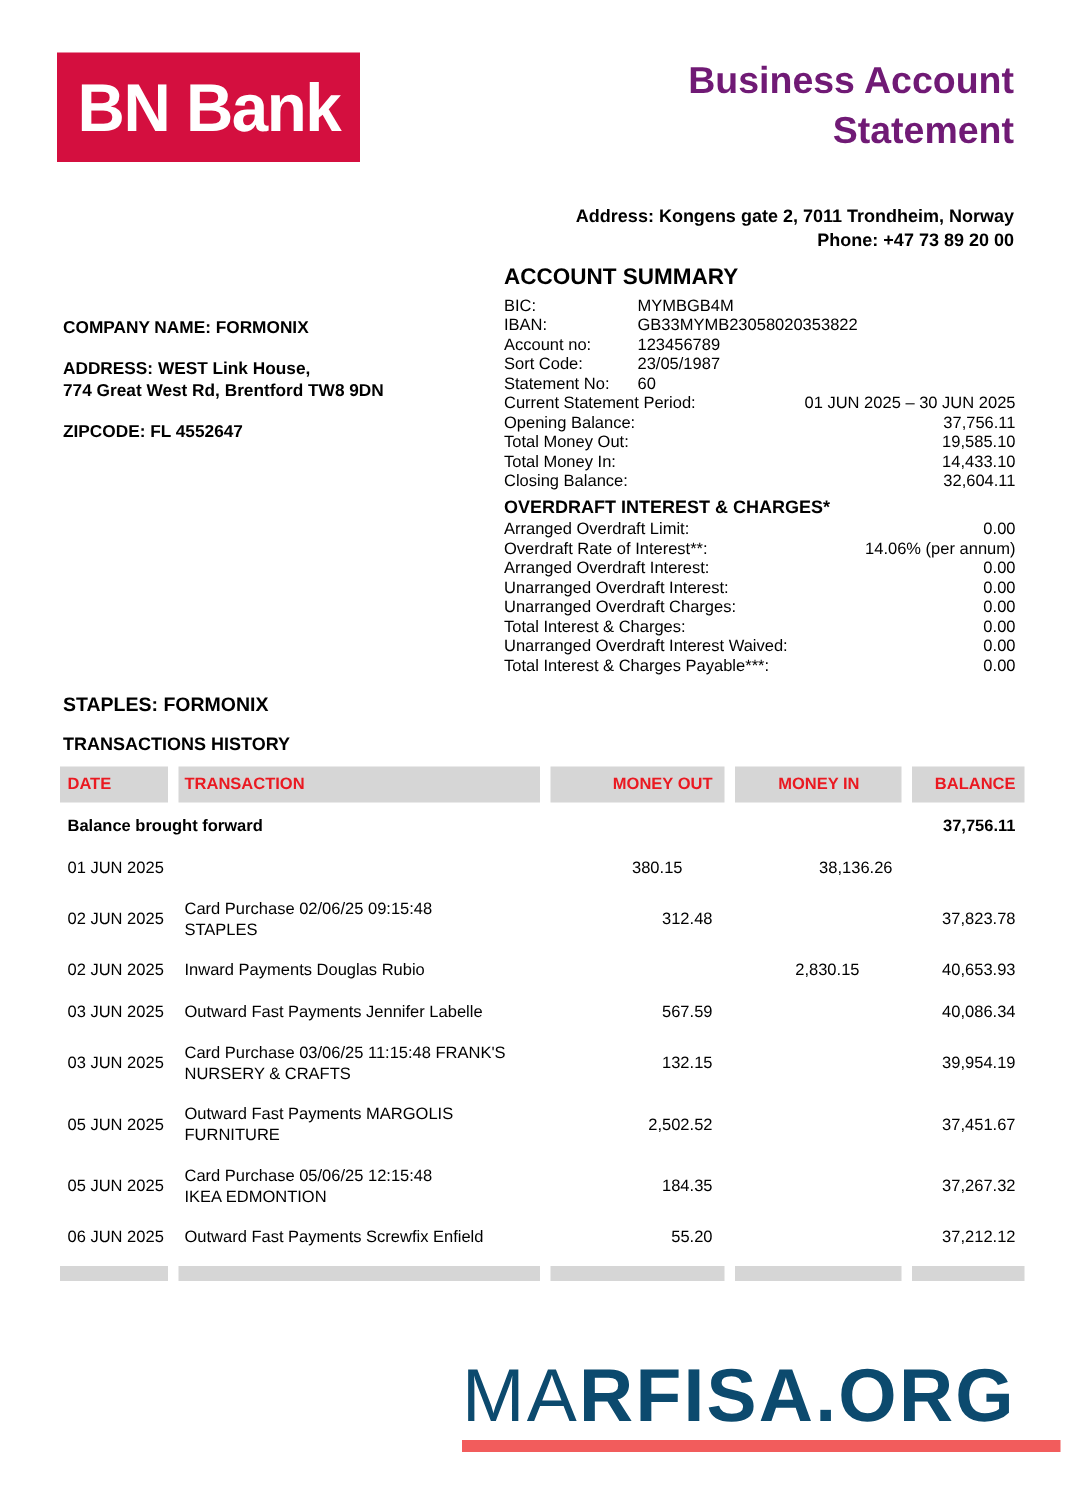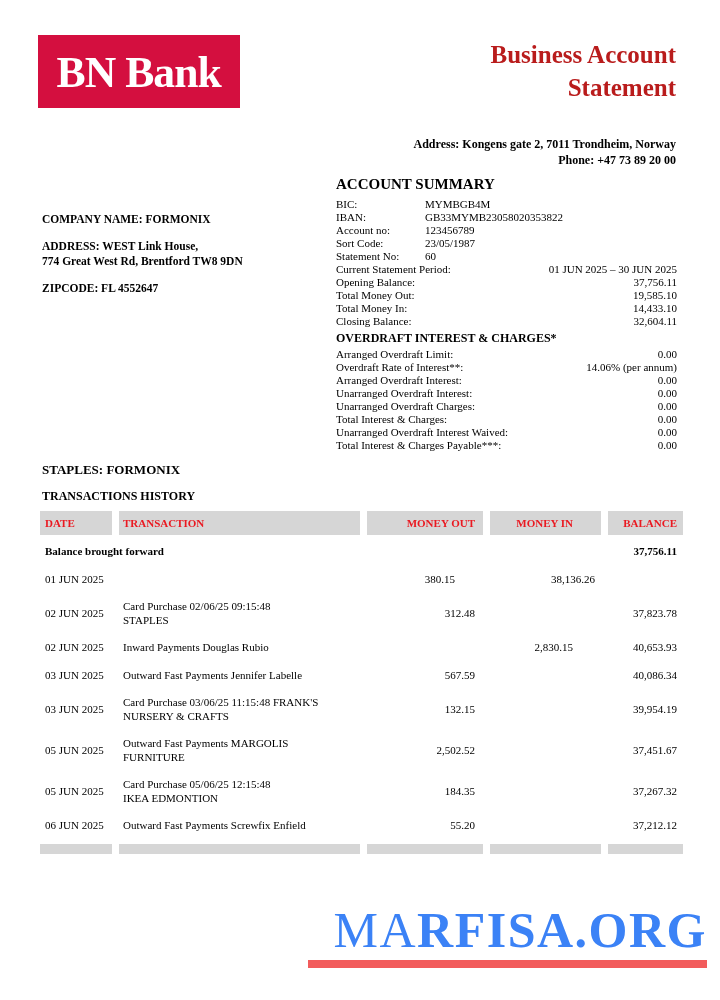--- a/index.html
+++ b/index.html
@@ -3,39 +3,39 @@
 <meta charset="utf-8">
 <style>
   * { margin: 0; padding: 0; box-sizing: border-box; }
   html, body { background: #ffffff; }
   .page {
     position: relative;
     width: 720px;
     height: 1000px;
     margin: 0 auto;
     background: #ffffff;
-    font-family: Liberation Serif, serif;
+    font-family: Liberation Sans, sans-serif;
     color: #000000;
     overflow: hidden;
   }
 
   
   .logo-box {
     position: absolute; left: 38px; top: 35px;
     width: 202px; height: 73px;
     background: #d40f3f;
     display: flex; align-items: center; justify-content: center;
   }
   .logo-text {
     color: #ffffff; font-weight: bold; font-size: 45px;
     letter-spacing: -1px; transform: scaleX(0.97);
   }
   .doc-title {
     position: absolute; right: 44px; top: 38px;
-    text-align: right; color: #b91c1c;
+    text-align: right; color: #701a75;
     font-weight: bold; font-size: 25px; line-height: 33px;
   }
   .hq-block {
     position: absolute; right: 44px; top: 136px;
     text-align: right; font-weight: bold; font-size: 12px; line-height: 16px;
   }
 
   
   .company-block {
     position: absolute; left: 42px; top: 212px;
@@ -85,22 +85,22 @@
   .trow .cell { padding-top: 7px; padding-bottom: 7px; }
   .trow .c-desc { white-space: pre-line; }
   .opening-row .c-open-label { grid-column: 1 / 3; font-weight: bold; padding-left: 5px; padding-top: 10px; padding-bottom: 7px; }
   .opening-row .c-bal { font-weight: bold; padding-top: 10px; padding-bottom: 7px; }
   .tfoot { margin-top: 4px; }
   .tfoot .cell { background: #d6d6d6; height: 10px; }
 
   
   .brand-block { position: absolute; left: 308px; top: 903px; width: 399px; }
   .brand-text {
-    color: #3b82f6; font-size: 50px; line-height: 54px;
-    letter-spacing: 1.5px; white-space: nowrap; text-align: right;
+    color: #0c4a6e; font-size: 50px; line-height: 54px;
+    letter-spacing: 1.5px; white-space: nowrap;
   }
   .brand-text .w-light { font-weight: normal; }
   .brand-text .w-bold { font-weight: bold; }
   .brand-underline { width: 399px; height: 8px; background: #f25c5c; margin-top: 3px; }
 </style>
 </head>
 <body>
 
 <div class="page">
 

